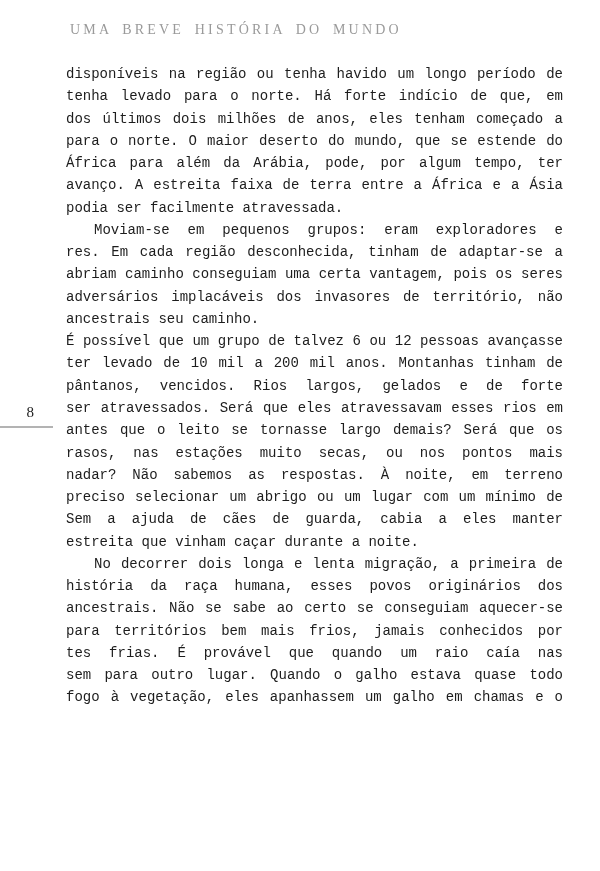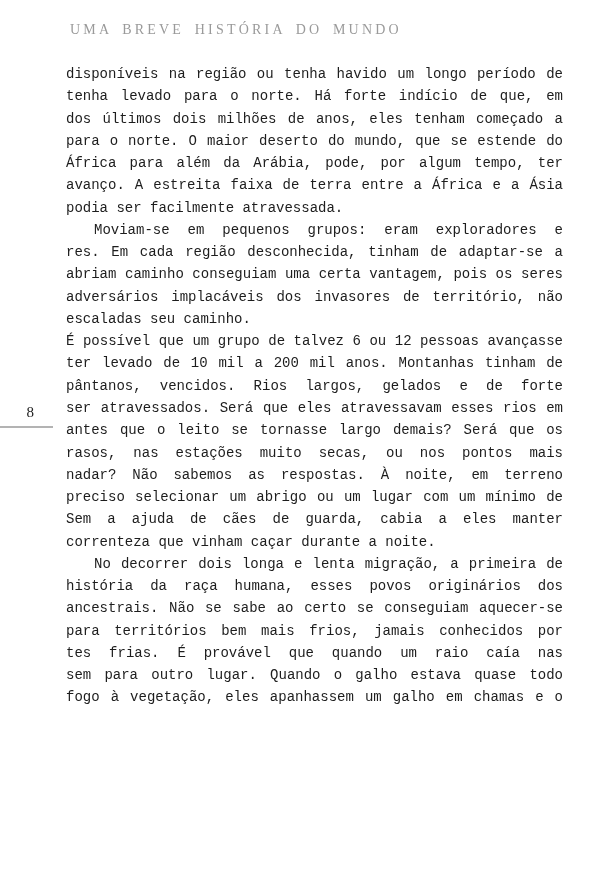--- a/index.html
+++ b/index.html
@@ -94,31 +94,31 @@
       <div class="text-line">tenha levado para o norte. Há forte indício de que, em algum momento</div>
       <div class="text-line">dos últimos dois milhões de anos, eles tenham começado a migrar mais</div>
       <div class="text-line">para o norte. O maior deserto do mundo, que se estende do noroeste da</div>
       <div class="text-line">África para além da Arábia, pode, por algum tempo, ter impedido seu</div>
       <div class="text-line">avanço. A estreita faixa de terra entre a África e a Ásia Menor, contudo,</div>
       <div class="text-line para-end">podia ser facilmente atravessada.</div>
       <div class="text-line indent">Moviam-se em pequenos grupos: eram exploradores e colonizado-</div>
       <div class="text-line">res. Em cada região desconhecida, tinham de adaptar-se a novos alimentos</div>
       <div class="text-line">abriam caminho conseguiam uma certa vantagem, pois os seres humanos,</div>
       <div class="text-line">adversários implacáveis dos invasores de território, não estavam lá para</div>
-      <div class="text-line para-end">escaladas seu caminho.</div>
+      <div class="text-line para-end">ancestrais seu caminho.</div>
       <div class="text-line">É possível que um grupo de talvez 6 ou 12 pessoas avançasse uma pequena</div>
       <div class="text-line">ter levado de 10 mil a 200 mil anos. Montanhas tinham de ser escaladas;</div>
       <div class="text-line">pântanos, vencidos. Rios largos, gelados e de forte correnteza tinham de</div>
       <div class="text-line">ser atravessados. Será que eles atravessavam esses rios em seus pontos mais</div>
       <div class="text-line">antes que o leito se tornasse largo demais? Será que os exploradores sabiam</div>
       <div class="text-line">rasos, nas estações muito secas, ou nos pontos mais próximos às nascentes,</div>
       <div class="text-line">nadar? Não sabemos as respostas. À noite, em terreno desconhecido, era</div>
       <div class="text-line">preciso selecionar um abrigo ou um lugar com um mínimo de segurança.</div>
       <div class="text-line">Sem a ajuda de cães de guarda, cabia a eles manter vigilância sobre animais</div>
-      <div class="text-line para-end">correnteza que vinham caçar durante a noite.</div>
+      <div class="text-line para-end">estreita que vinham caçar durante a noite.</div>
       <div class="text-line indent">No decorrer dois longa e lenta migração, a primeira de muitas na</div>
       <div class="text-line">história da raça humana, esses povos originários dos trópicos avançaram</div>
       <div class="text-line">ancestrais. Não se sabe ao certo se conseguiam aquecer-se ao fogo nas noi-</div>
       <div class="text-line">para territórios bem mais frios, jamais conhecidos por qualquer de seus</div>
       <div class="text-line">tes frias. É provável que quando um raio caía nas proximidades, ateando</div>
       <div class="text-line">sem para outro lugar. Quando o galho estava quase todo queimado e o</div>
       <div class="text-line">fogo à vegetação, eles apanhassem um galho em chamas e o transportas-</div>
     </main>
 
 </div>

